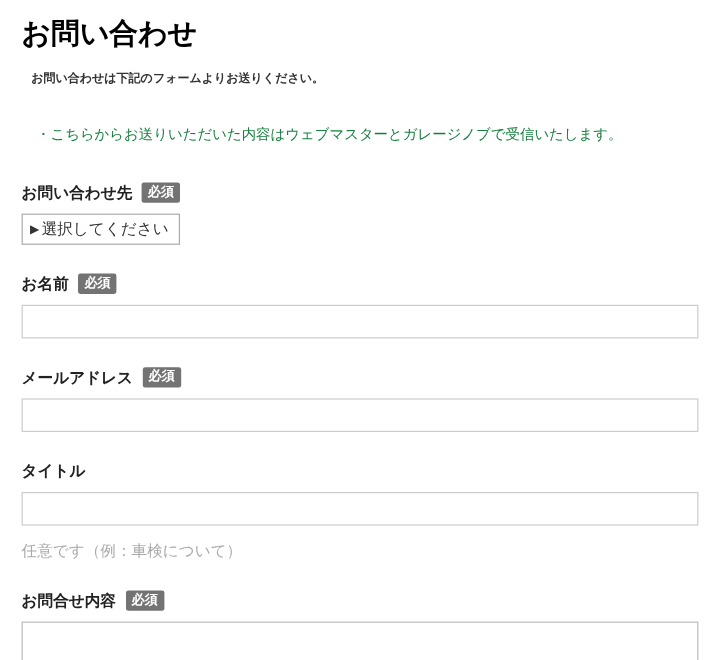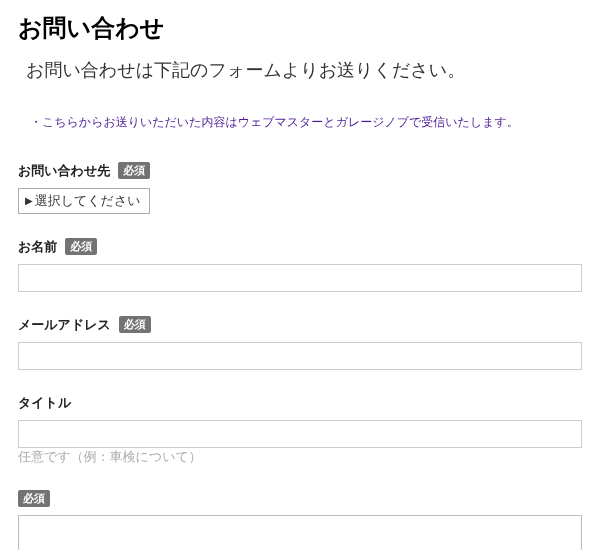--- a/index.html
+++ b/index.html
@@ -11,28 +11,28 @@
     background: #fff;
     width: 600px;
   }
   h1 {
     font-size: 24px;
     font-weight: bold;
     margin: 12px 0 14px 0;
     color: #000000;
   }
   .intro {
-    font-size: 18px;
-    font-weight: normal;
+    font-size: 10px;
+    font-weight: bold;
     margin: 0 0 30px 8px;
     color: #333;
   }
   .notes {
     font-size: 12px;
-    color: #4c1d95;
+    color: #15803d;
     margin: 0 0 28px 12px;
     line-height: 1.8;
   }
   .field {
     margin: 0 0 24px 0;
   }
   .field-label {
     font-size: 13px;
     font-weight: bold;
     color: #222;
@@ -67,21 +67,21 @@
   .text-input {
     width: 100%;
     border: 1px solid #ccc;
     height: 28px;
     padding: 2px 6px;
     font-size: 13px;
   }
   .hint {
     font-size: 13px;
     color: #aaa;
-    margin-top: 0;
+    margin-top: 12px;
   }
   .textarea {
     width: 100%;
     border: 1px solid #bbb;
     height: 60px;
     padding: 4px 6px;
     font-size: 13px;
     resize: none;
   }
 </style>
@@ -126,16 +126,17 @@
 <div class="field">
   <div class="field-label">
     <span>タイトル</span>
   </div>
   <input type="text" class="text-input" value="" style="">
   <div class="hint">任意です（例：車検について）</div>
 </div>
 
 <div class="field" style="margin-bottom:0;">
   <div class="field-label">
+    <span>お問合せ内容</span>
     <span class="required-badge">必須</span>
   </div>
   <textarea class="textarea" style=""></textarea>
 </div>
 
 </body></html>

